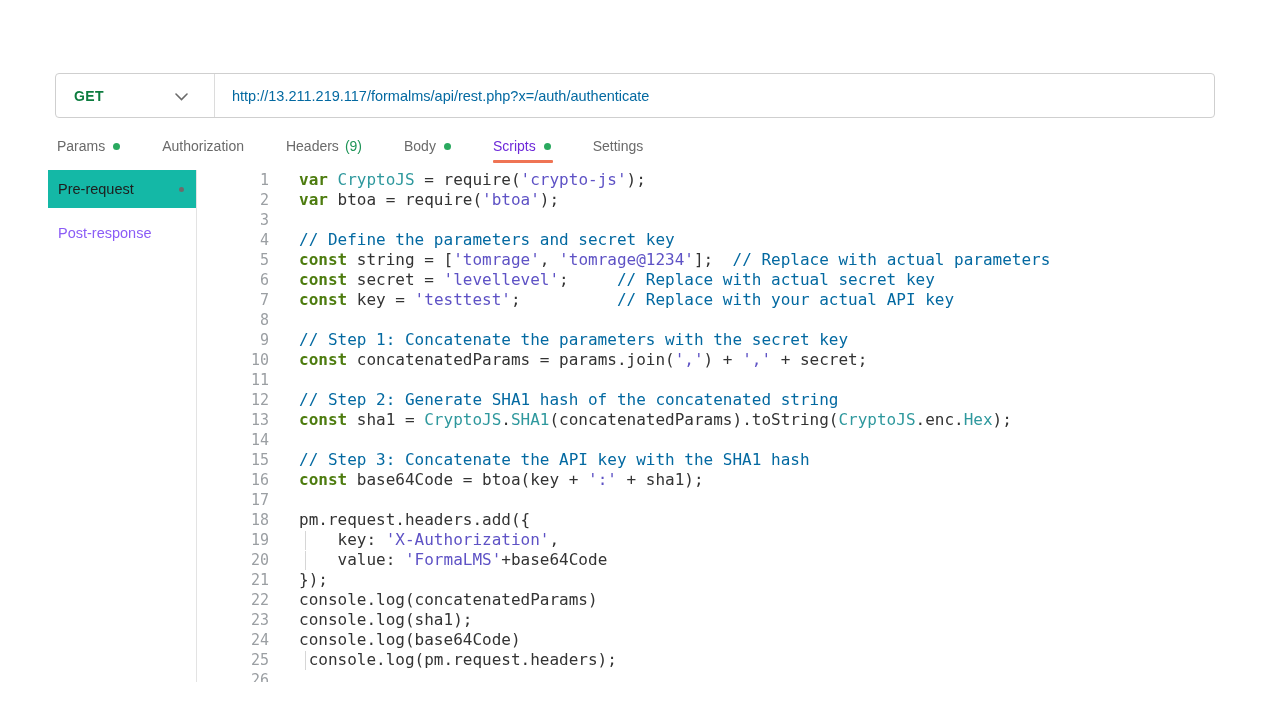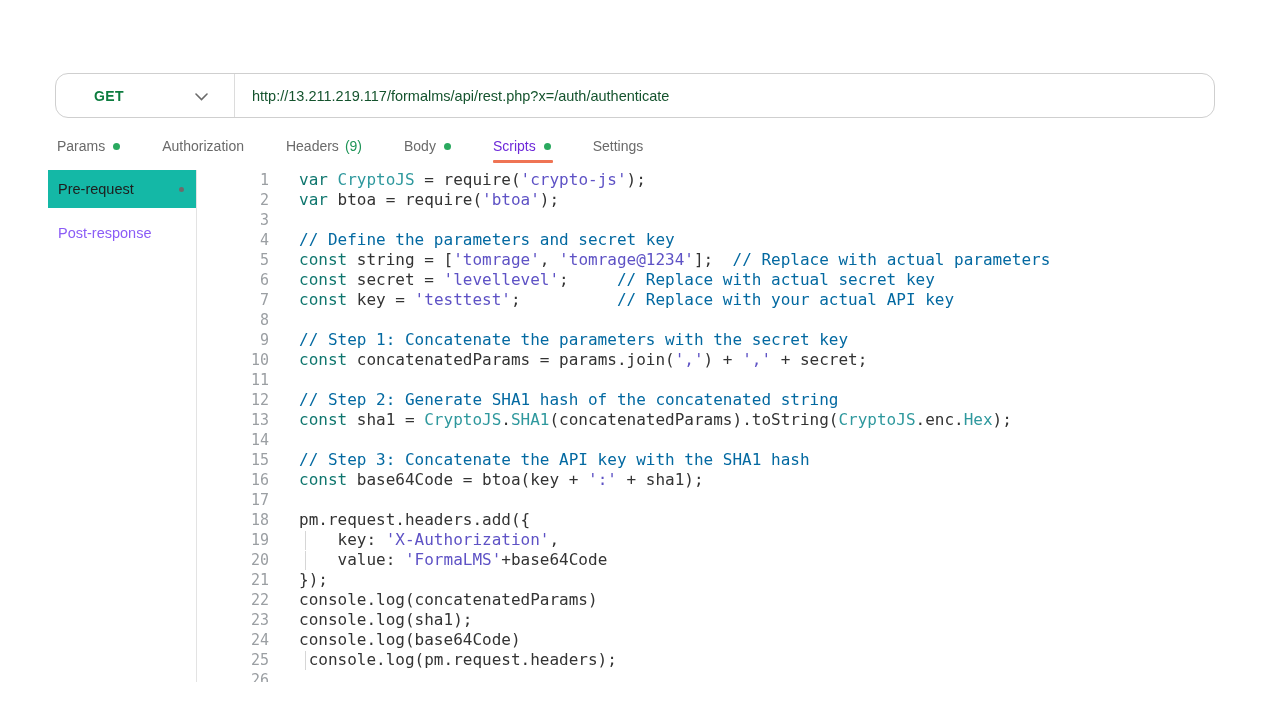--- a/index.html
+++ b/index.html
@@ -5,33 +5,32 @@
   * { margin:0; padding:0; box-sizing:border-box; }
   html,body { background:#fff; }
   .screen {
     position:relative; width:1280px; height:720px; background:#ffffff;
     font-family:"Liberation Sans", sans-serif; overflow:hidden;
   }
 
   
   .request-bar {
     position:absolute; left:55px; top:73px; width:1160px; height:45px;
-    border:1px solid #cfcfcf; border-radius:13px; display:flex; align-items:stretch;
+    border:1px solid #cfcfcf; border-radius:4px; display:flex; align-items:stretch;
     background:#fff;
-    padding-left:20px;
   }
   .method {
     width:158px; display:flex; align-items:center; justify-content:space-between;
     padding:0 26px 0 18px; cursor:pointer;
   }
   .method .m-label { color:#0d7c3f; font-weight:bold; font-size:14px; letter-spacing:.4px; }
   .vdiv { width:1px; background:#dcdcdc; margin:0; }
   .url-text {
     flex:1; display:flex; align-items:center; padding-left:17px;
-    font-size:14.5px; color:#14532d;
+    font-size:14.5px; color:#0369a1;
   }
 
   
   .tabs {
     position:absolute; left:57px; top:131px; height:30px;
     display:flex; align-items:center; gap:42px;
   }
   .tab {
     position:relative; display:flex; align-items:center; height:30px;
     font-size:14px; color:#6a6a6a; cursor:pointer; white-space:nowrap;
@@ -64,21 +63,21 @@
     border-left:1px solid #e3e3e3; overflow:hidden; cursor:text;
     font-family:"DejaVu Sans Mono","Liberation Mono",monospace;
   }
   .code-line { display:flex; height:20px; line-height:20px; }
   .ln {
     width:72px; flex:0 0 72px; text-align:right; color:#9b9fa3;
     font-size:15px; user-select:none;
   }
   .lc { position:relative; margin-left:30px; font-size:16px; white-space:pre; color:#333; }
   .lc .guide { position:absolute; left:6px; top:1px; width:1px; height:19px; background:#d6d6d6; }
-  .lc .k { color:#0f766e; font-weight:normal; }
+  .lc .k { color:#4d7c0f; font-weight:bold; }
   .lc .t { color:#2e989d; }
   .lc .s { color:#5e52c5; }
   .lc .c { color:#0369a1; }
   .lc .p { color:#333333;margin-top:36px; }
 </style>
 </head>
 <body>
 
 <div class="screen">
 

